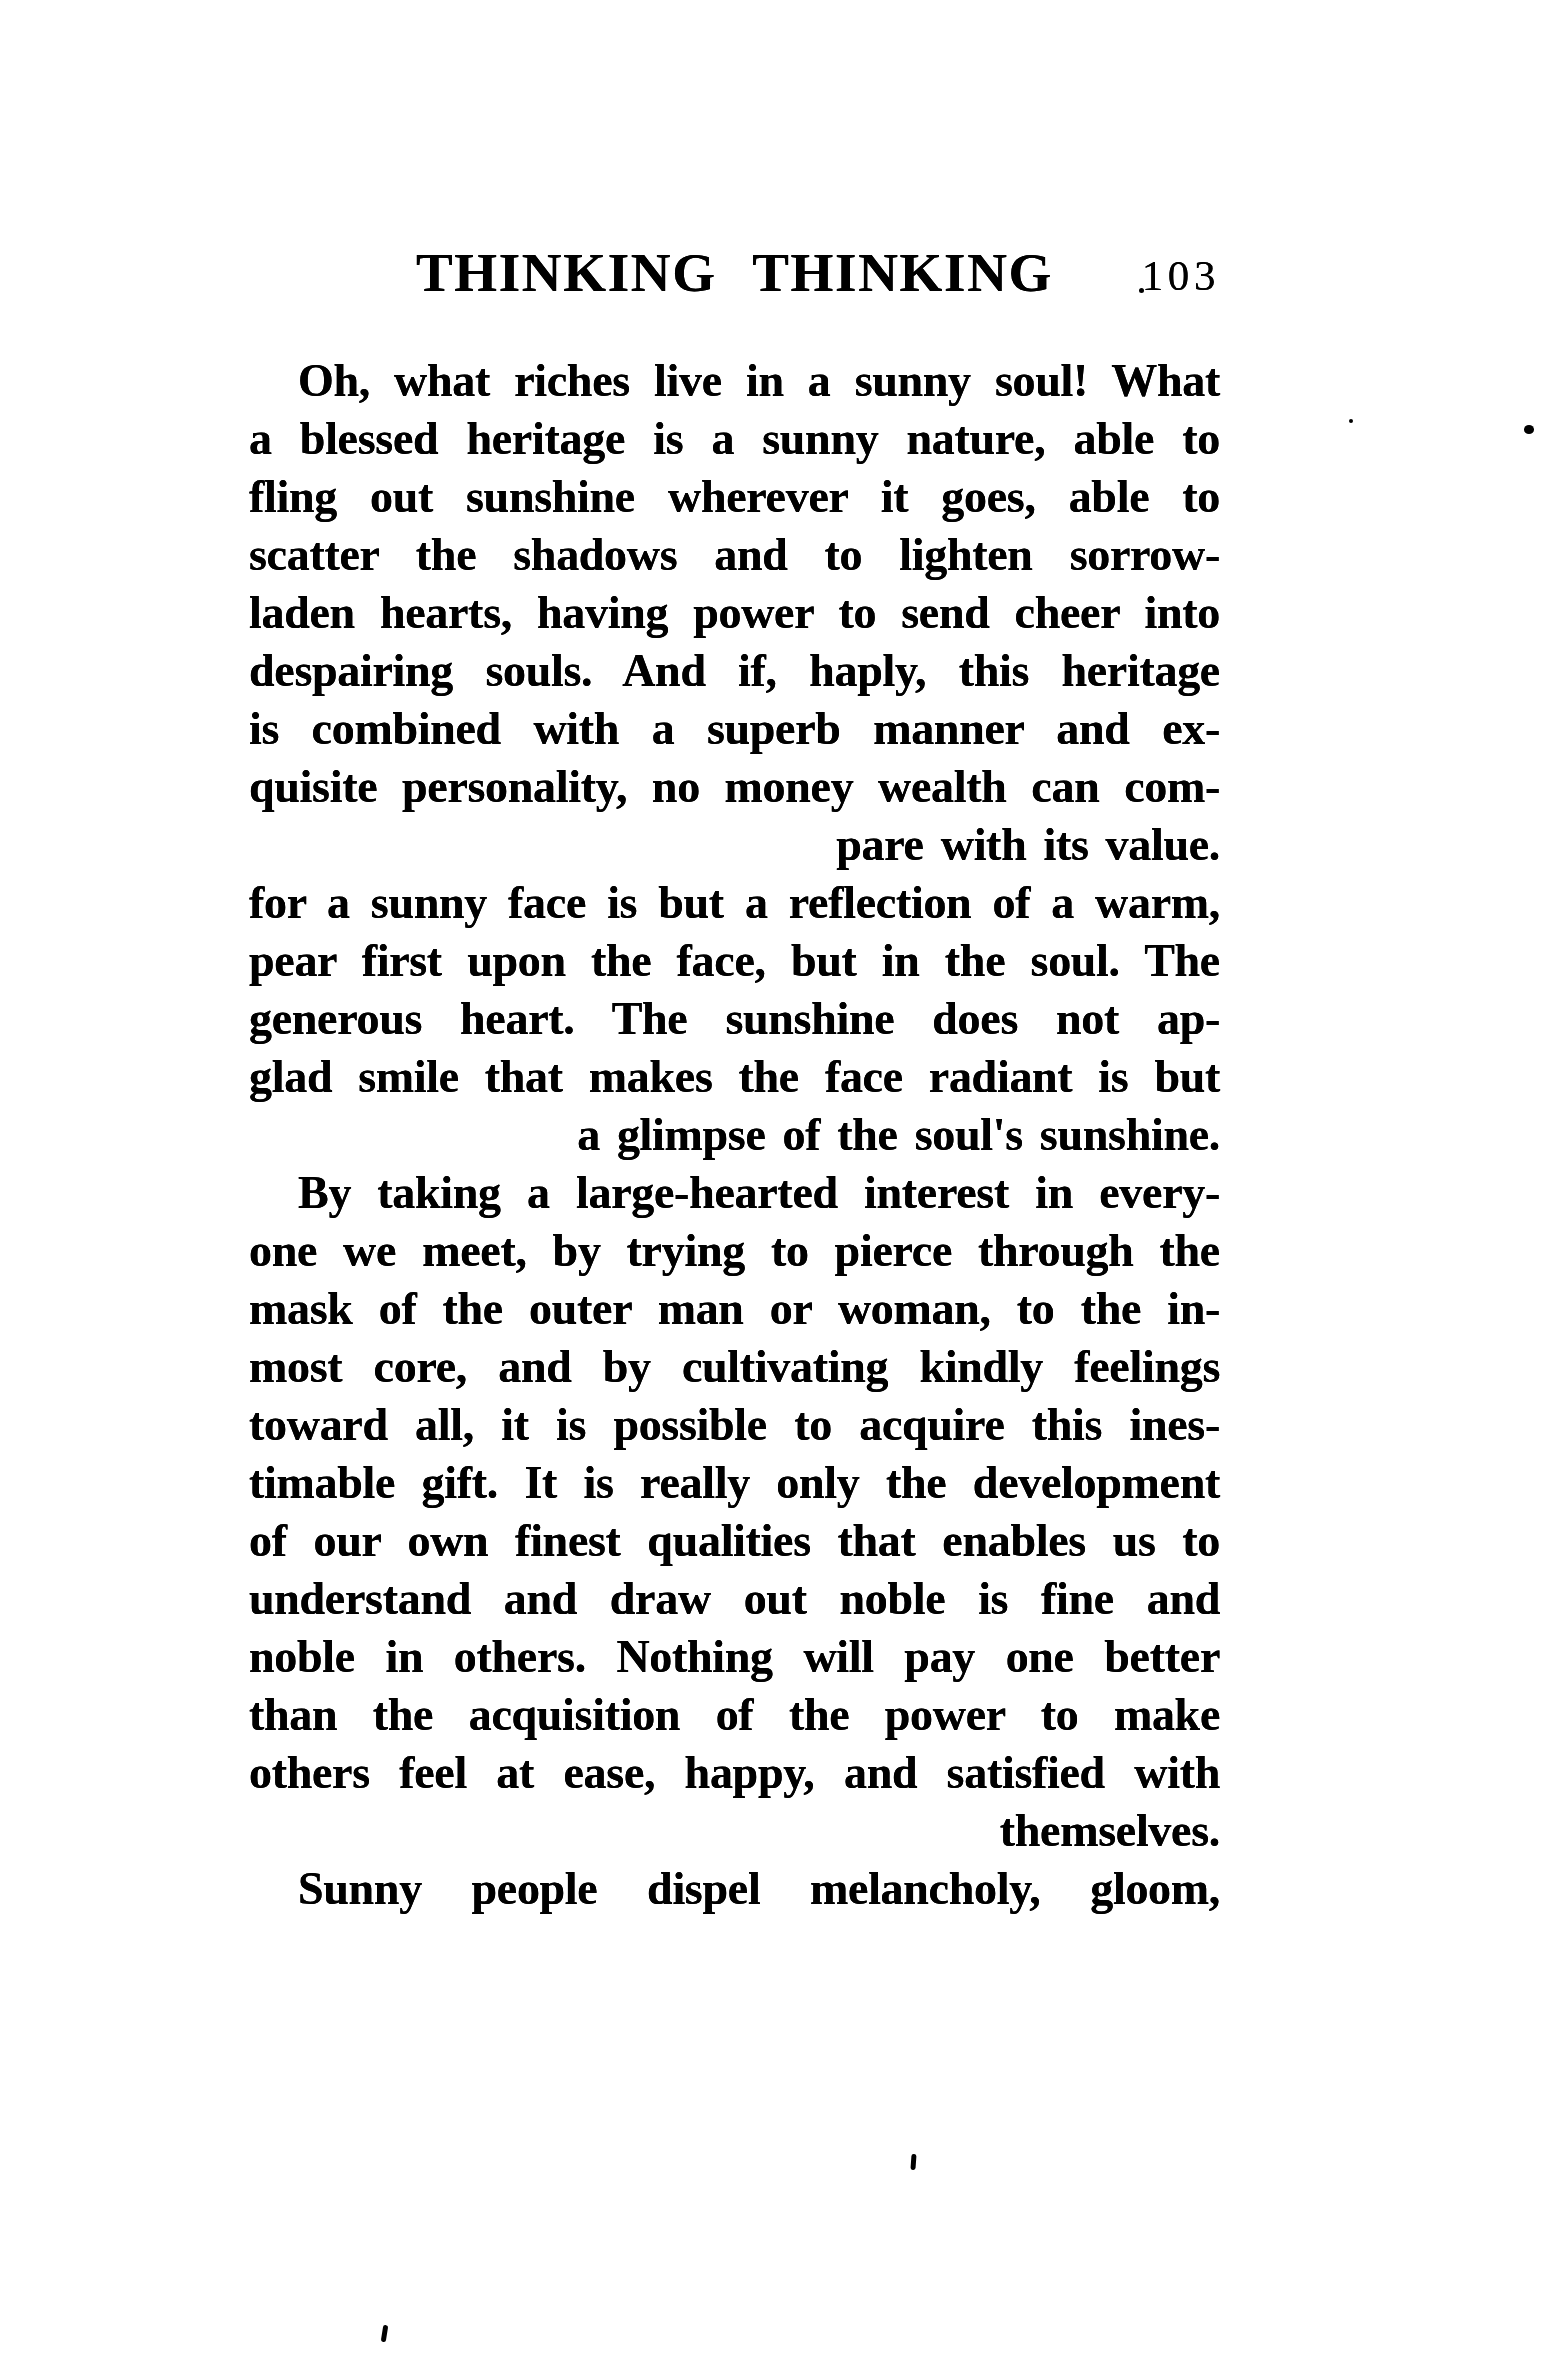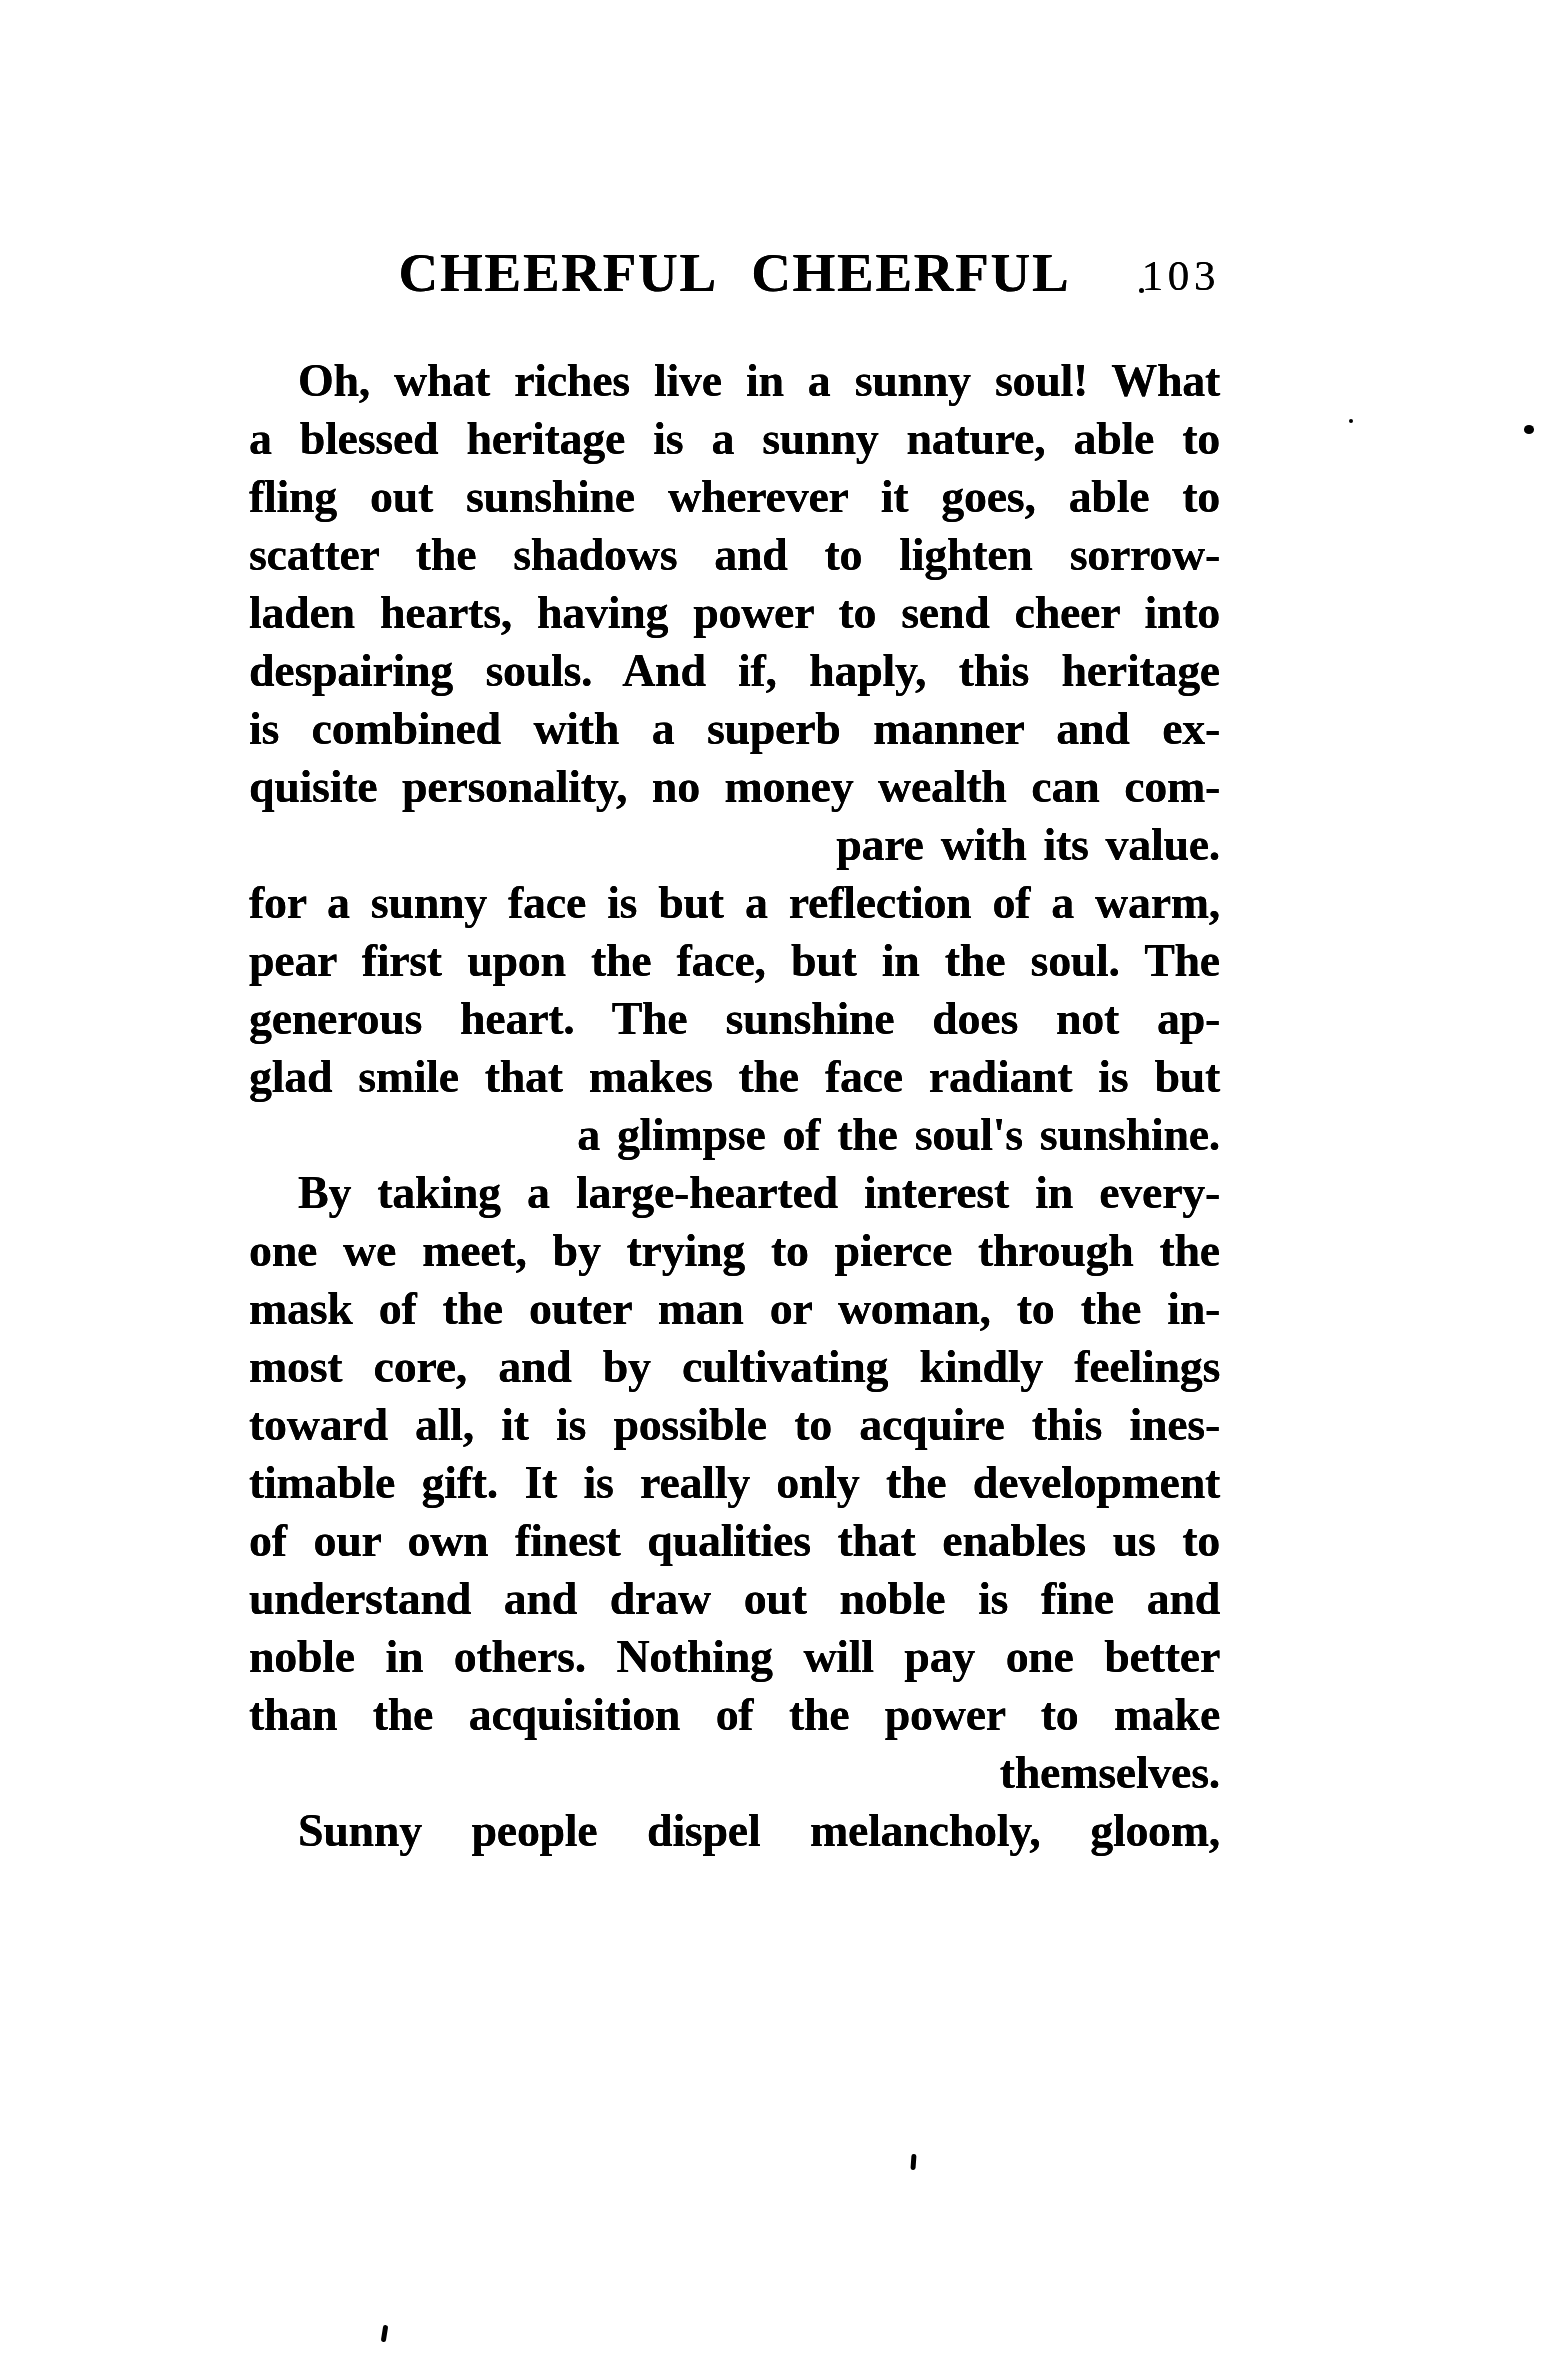--- a/index.html
+++ b/index.html
@@ -77,21 +77,21 @@
   .mark-margin-speck { left: 1349px; top: 419px; width: 4px; height: 4px;  border-radius: 50%; }
   .mark-tick-center { left: 911px; top: 2154px; width: 5.2px; height: 15.5px; border-radius: 2.3px; transform: rotate(4deg); }
   .mark-tick-left   { left: 382px;  top: 2325px; width: 4.6px; height: 17.3px; border-radius: 2.3px; transform: rotate(9deg); }
 </style>
 </head>
 <body>
 
 <div class="page">
 
   <div class="running-head">
-    <div class="head-title">CHEERFUL CHEERFUL</div>
+    <div class="head-title">THINKING THINKING</div>
     <div class="page-num">103</div>
   </div>
 
   <div class="body-text">
 
     <div class="line indent">Oh, what riches live in a sunny soul! What</div>
     <div class="line">a blessed heritage is a sunny nature, able to</div>
     <div class="line">fling out sunshine wherever it goes, able to</div>
     <div class="line">scatter the shadows and to lighten sorrow-</div>
     <div class="line">laden hearts, having power to send cheer into</div>
@@ -109,20 +109,21 @@
     <div class="line indent">By taking a large-hearted interest in every-</div>
     <div class="line">one we meet, by trying to pierce through the</div>
     <div class="line">mask of the outer man or woman, to the in-</div>
     <div class="line">most core, and by cultivating kindly feelings</div>
     <div class="line">toward all, it is possible to acquire this ines-</div>
     <div class="line">timable gift. It is really only the development</div>
     <div class="line">of our own finest qualities that enables us to</div>
     <div class="line">understand and draw out noble is fine and</div>
     <div class="line">noble in others. Nothing will pay one better</div>
     <div class="line">than the acquisition of the power to make</div>
+    <div class="line">others feel at ease, happy, and satisfied with</div>
     <div class="line flush">themselves.</div>
 
     <div class="line indent">Sunny people dispel melancholy, gloom,</div>
   </div>
 
   <div class="mark mark-head-dot"></div>
   <div class="mark mark-margin-dot"></div>
   <div class="mark mark-margin-speck"></div>
   <div class="mark mark-tick-center"></div>
   <div class="mark mark-tick-left"></div>

